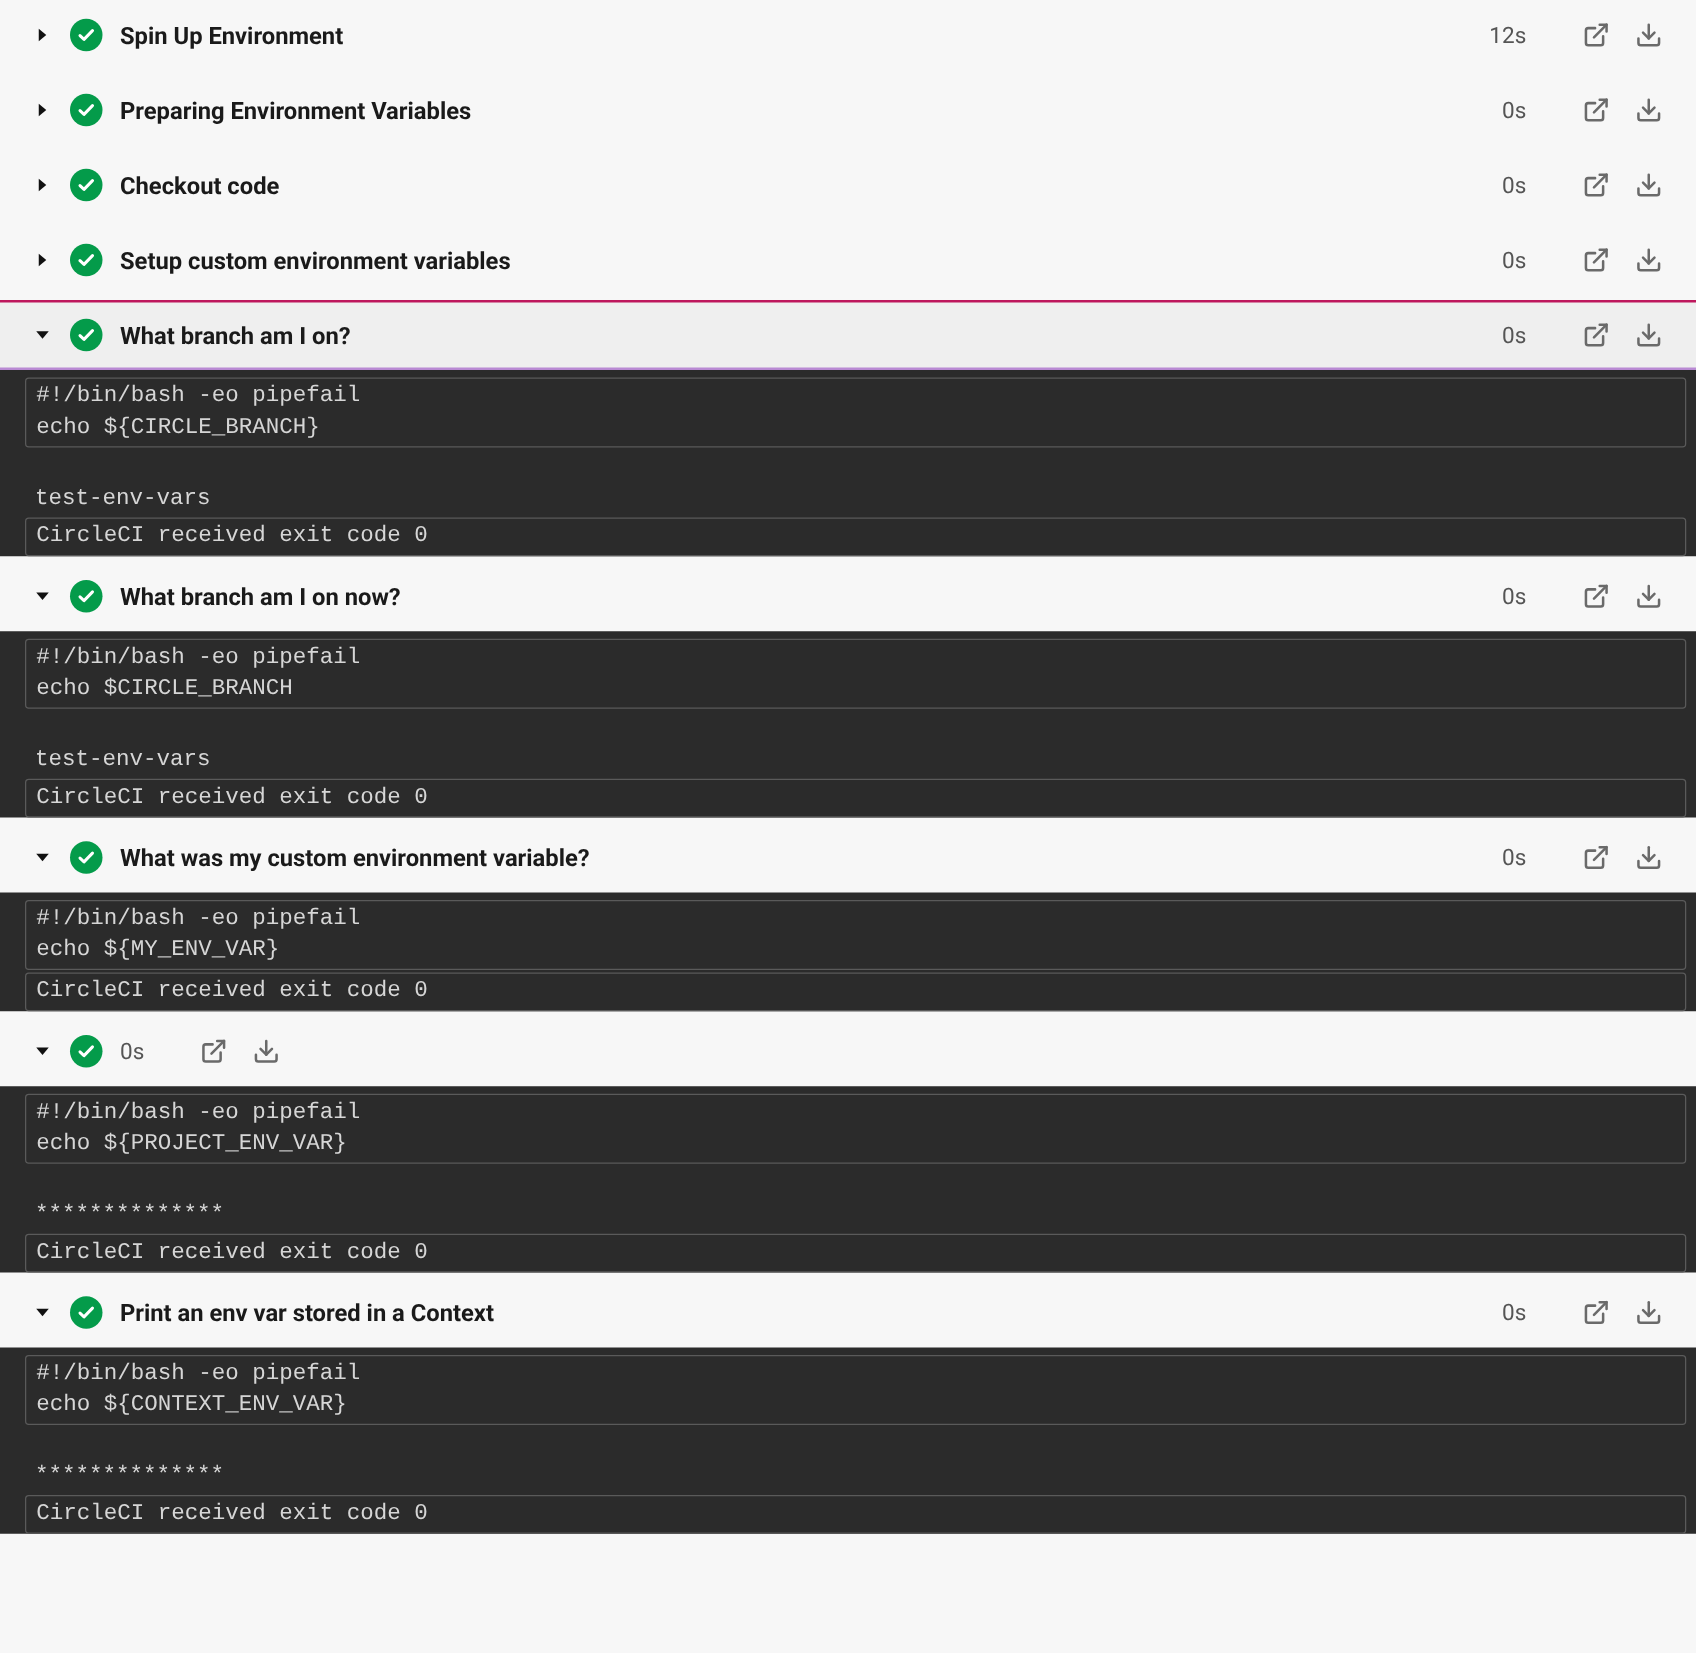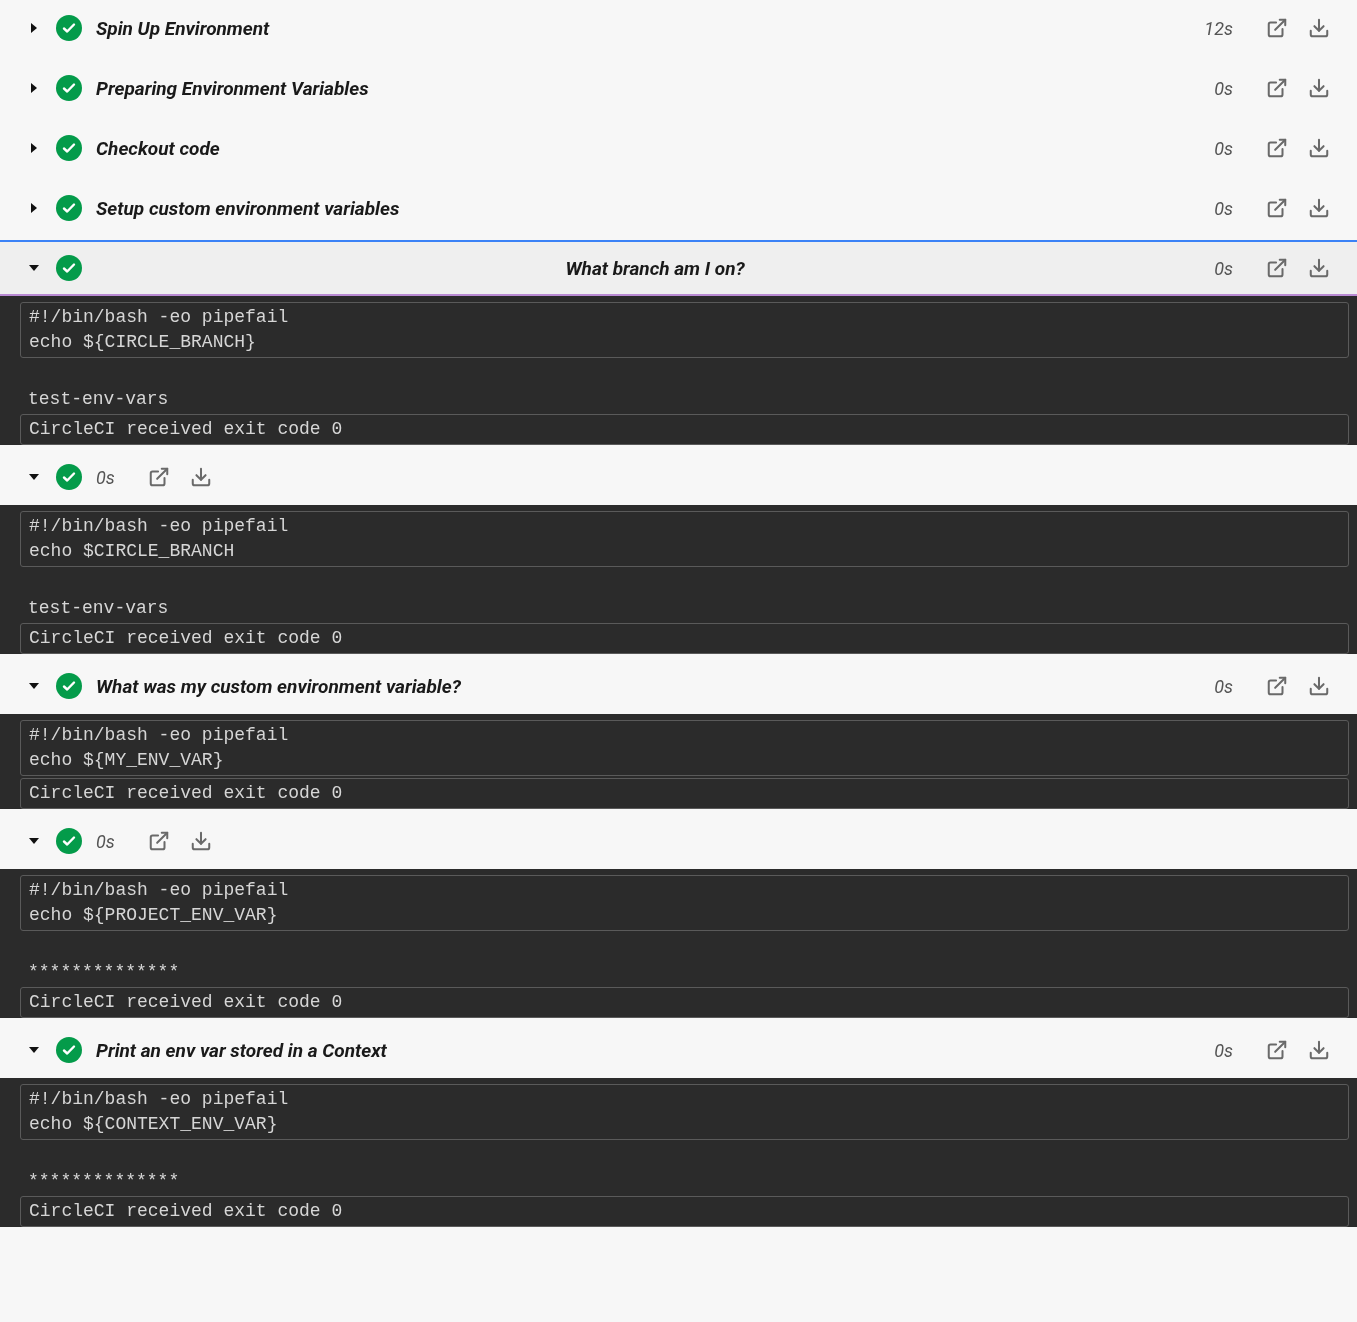--- a/index.html
+++ b/index.html
@@ -14,27 +14,25 @@
   }
   .step-header {
     display: flex;
     align-items: center;
     height: 56px;
     background: #f7f7f7;
     padding: 0 20px 0 28px;
     cursor: pointer;
     border-top: 1px solid transparent;
     border-bottom: 1px solid transparent;
-    font-style: italic;
   }
   .step.highlighted .step-header {
-    border-top: 2px solid #3b82f6;
+    border-top: 2px solid #be185d;
     border-bottom: 2px solid #b98ad3;
     background: #efefef;
-    text-align: center;
   }
   .arrow {
     width: 18px;
     display: flex;
     align-items: center;
     justify-content: flex-start;
     color: #111;
   }
   .arrow svg { display: block; }
   .check {
@@ -51,21 +49,21 @@
   .check svg { display: block; }
   .step-title {
     font-size: 19px;
     font-weight: 700;
     color: #1a1a1a;
     flex: 1;
   }
   .step-duration {
     font-size: 18px;
     color: #555;
-    margin-right: 20px;
+    margin-right: 32px;
   }
   .icon-btn {
     width: 36px;
     height: 36px;
     display: flex;
     align-items: center;
     justify-content: center;
     cursor: pointer;
     color: #6a6a6a;
     margin-left: 6px;
@@ -265,20 +263,21 @@
         <span class="arrow">
           <svg width="12" height="12" viewBox="0 0 12 12">
             <path d="M1 3 L6 9 L11 3 Z" fill="#111"></path>
           </svg>
         </span>
         <span class="check">
           <svg width="16" height="16" viewBox="0 0 16 16">
             <path d="M3 8.5 L6.2 11.5 L13 4.5" stroke="#fff" stroke-width="2.4" fill="none" stroke-linecap="round" stroke-linejoin="round"></path>
           </svg>
         </span>
+        <span class="step-title">What branch am I on now?</span>
         <span class="step-duration">0s</span>
         <span class="icon-btn">
           <svg width="22" height="22" viewBox="0 0 24 24" fill="none" stroke="currentColor" stroke-width="2.2" stroke-linecap="round" stroke-linejoin="round">
             <path d="M18 13v6a2 2 0 0 1-2 2H5a2 2 0 0 1-2-2V8a2 2 0 0 1 2-2h6"></path>
             <polyline points="15 3 21 3 21 9"></polyline>
             <line x1="10" y1="14" x2="21" y2="3"></line>
           </svg>
         </span>
         <span class="icon-btn">
           <svg width="22" height="22" viewBox="0 0 24 24" fill="none" stroke="currentColor" stroke-width="2.2" stroke-linecap="round" stroke-linejoin="round">

